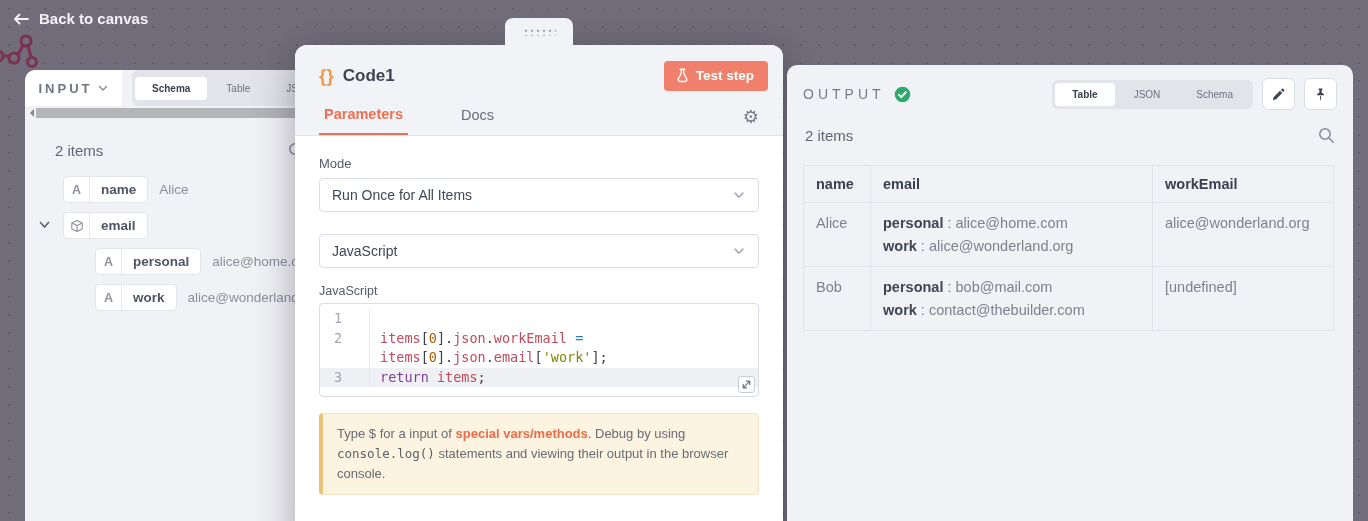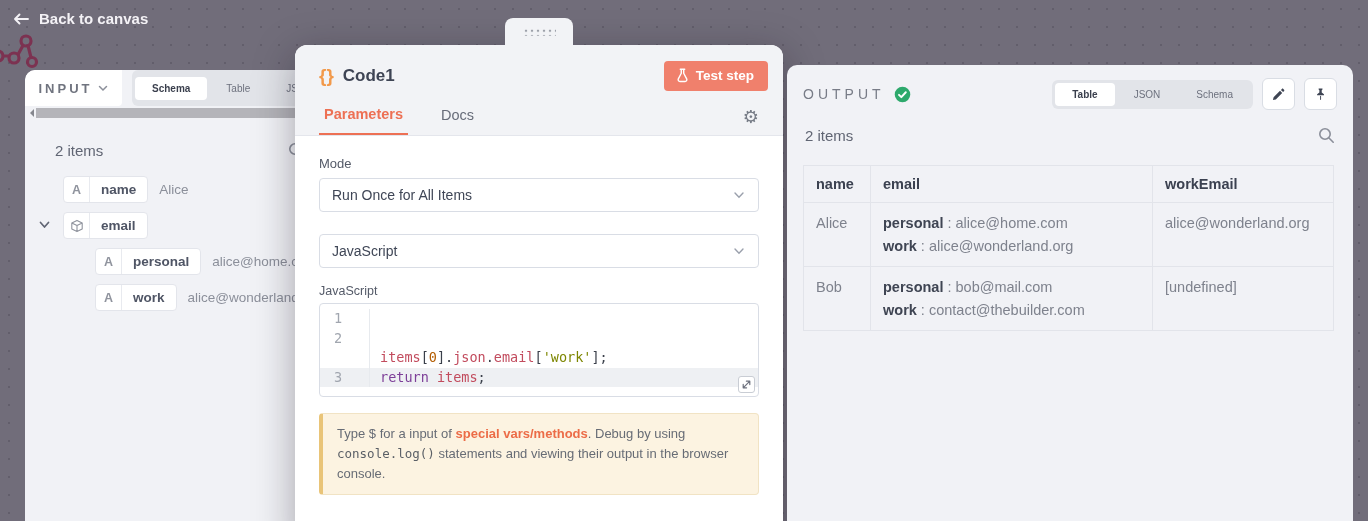--- a/index.html
+++ b/index.html
@@ -60,21 +60,21 @@
                background-image:radial-gradient(#9da1aa 1.4px,transparent 1.6px);
                background-size:6px 5.5px; background-position:1px 1px; }
   .modal-header { background:#f2f3f6; border-radius:12px 12px 0 0; padding:16px 15px 0 24px;
                   border-bottom:1px solid #e4e6ec; }
   .title-row { display:flex; align-items:center; }
   .braces { color:#f2994a; font-weight:700; font-size:19px; margin-right:9px; }
   .node-title { font-size:17px; font-weight:700; color:#3e4454; }
   .test-btn { margin-left:auto; background:#f0806c; color:#fff; border:none; border-radius:4px;
               padding:7px 14px 8px 12px; font-size:13.5px; font-weight:600; display:flex;
               align-items:center; gap:7px; cursor:pointer; font-family:inherit; }
-  .mtabs-row { display:flex; align-items:center; margin-top:15px; padding-right:9px; }
+  .mtabs-row { display:flex; align-items:center; margin-top:15px; padding-right:9px;gap:20px; }
   .mtab { font-size:14.5px; color:#676c79; padding:0 5px 11px 5px; margin-right:28px; cursor:pointer; }
   .mtab.active { color:#ed7054; font-weight:700; border-bottom:2px solid #ed7054; }
   .gear { margin-left:auto; color:#767b86; font-size:18px; line-height:1; cursor:pointer;
           font-family:"DejaVu Sans",sans-serif; padding-bottom:8px; }
   .modal-body { padding:20px 24px 24px 24px; }
   .field-label { font-size:13px; color:#545a68; margin-bottom:7px; }
   .select { height:34px; border:1px solid #d9dde5; border-radius:4px; background:#fff;
             display:flex; align-items:center; padding:0 12px; font-size:14px; color:#3f4656;
             cursor:pointer; }
   .select .sel-chevron { margin-left:auto; }
@@ -241,20 +241,21 @@
     </div>
     <div class="gap16"></div>
     <div class="code-label">JavaScript</div>
     <div class="code-editor">
       <div id="code-lines">
           <div class="code-line">
             <span class="code-gutter">1</span>
           </div>
           <div class="code-line">
             <span class="code-gutter">2</span>
+            <span class="code-text"><span class="tk-vr">items</span><span class="tk-pu">[</span><span class="tk-nm">0</span><span class="tk-pu">].</span><span class="tk-vr">json</span><span class="tk-pu">.</span><span class="tk-vr">workEmail</span><span class="tk-pl"> </span><span class="tk-op">=</span></span>
           </div>
           <div class="code-line">
             <span class="code-gutter"></span>
             <span class="code-text"><span class="tk-vr">items</span><span class="tk-pu">[</span><span class="tk-nm">0</span><span class="tk-pu">].</span><span class="tk-vr">json</span><span class="tk-pu">.</span><span class="tk-vr">email</span><span class="tk-pu">[</span><span class="tk-st">'work'</span><span class="tk-pu">];</span></span>
           </div>
           <div class="code-line active">
             <span class="code-gutter">3</span>
             <span class="code-text"><span class="tk-kw">return</span><span class="tk-pl"> </span><span class="tk-vr">items</span><span class="tk-pu">;</span></span>
           </div>
         </div>

